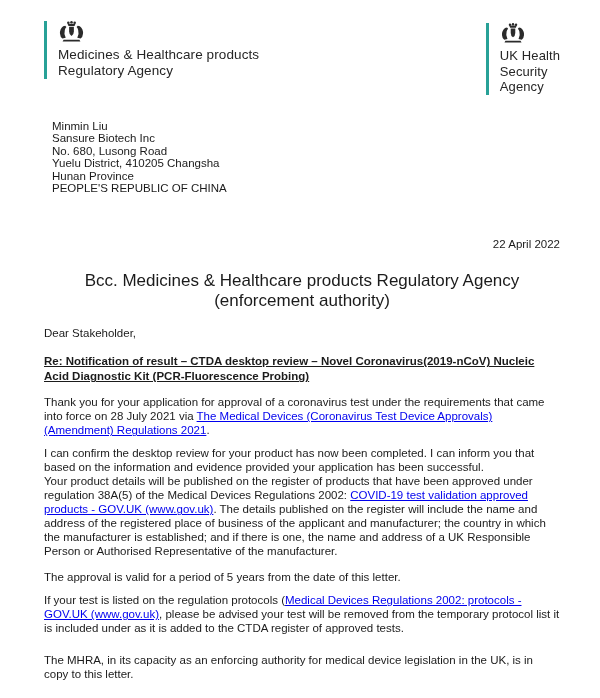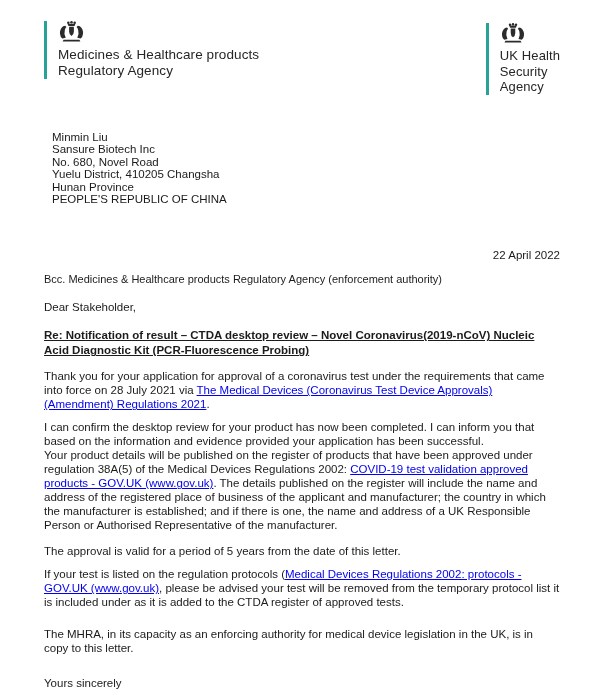--- a/index.html
+++ b/index.html
@@ -25,28 +25,28 @@
   .logo {
     border-left: 3px solid #28a197;
     padding-left: 11px;
   }
   .logo .crest { line-height: 0; margin-bottom: 3px; }
   .logo-text { font-size: 13.5px; line-height: 16px; color: #262626; letter-spacing: .1px; }
   .logo.ukhsa { margin-top: 2px; }
   .logo.ukhsa .logo-text { font-size: 13px; line-height: 15.5px; }
 
   
-  .recipient { margin: 22px 0 0 8px; font-size: 11.5px; line-height: 12.4px; }
+  .recipient { margin: 11px 0 0 8px; font-size: 11.5px; line-height: 12.4px; }
   .recipient div { white-space: nowrap; }
 
   
   .date-line { margin-top: 44px; text-align: right; font-size: 11.5px; }
 
   
-  .bcc { margin-top: 12px; font-size: 11px; }
+  .bcc { margin-top: 21px; font-size: 17px; text-align: center; }
   .salutation { margin-top: 16px; font-size: 11.5px; }
   .subject {
     margin-top: 15px;
     font-size: 11.5px;
     font-weight: 700;
     line-height: 15px;
     text-decoration: underline;
     max-width: 522px;
   }
   .para { font-size: 11.5px; line-height: 14px; }
@@ -102,21 +102,21 @@
         <div>UK Health</div>
         <div>Security</div>
         <div>Agency</div>
       </div>
     </div>
   </div>
 
   <div class="recipient">
     <div>Minmin Liu</div>
     <div>Sansure Biotech Inc</div>
-    <div>No. 680, Novel Road</div>
+    <div>No. 680, Lusong Road</div>
     <div>Yuelu District, 410205 Changsha</div>
     <div>Hunan Province</div>
     <div>PEOPLE'S REPUBLIC OF CHINA</div>
   </div>
 
   <div class="date-line">22 April 2022</div>
 
   <div class="bcc">Bcc. Medicines &amp; Healthcare products Regulatory Agency (enforcement authority)</div>
 
   <div class="salutation">Dear Stakeholder,</div>

